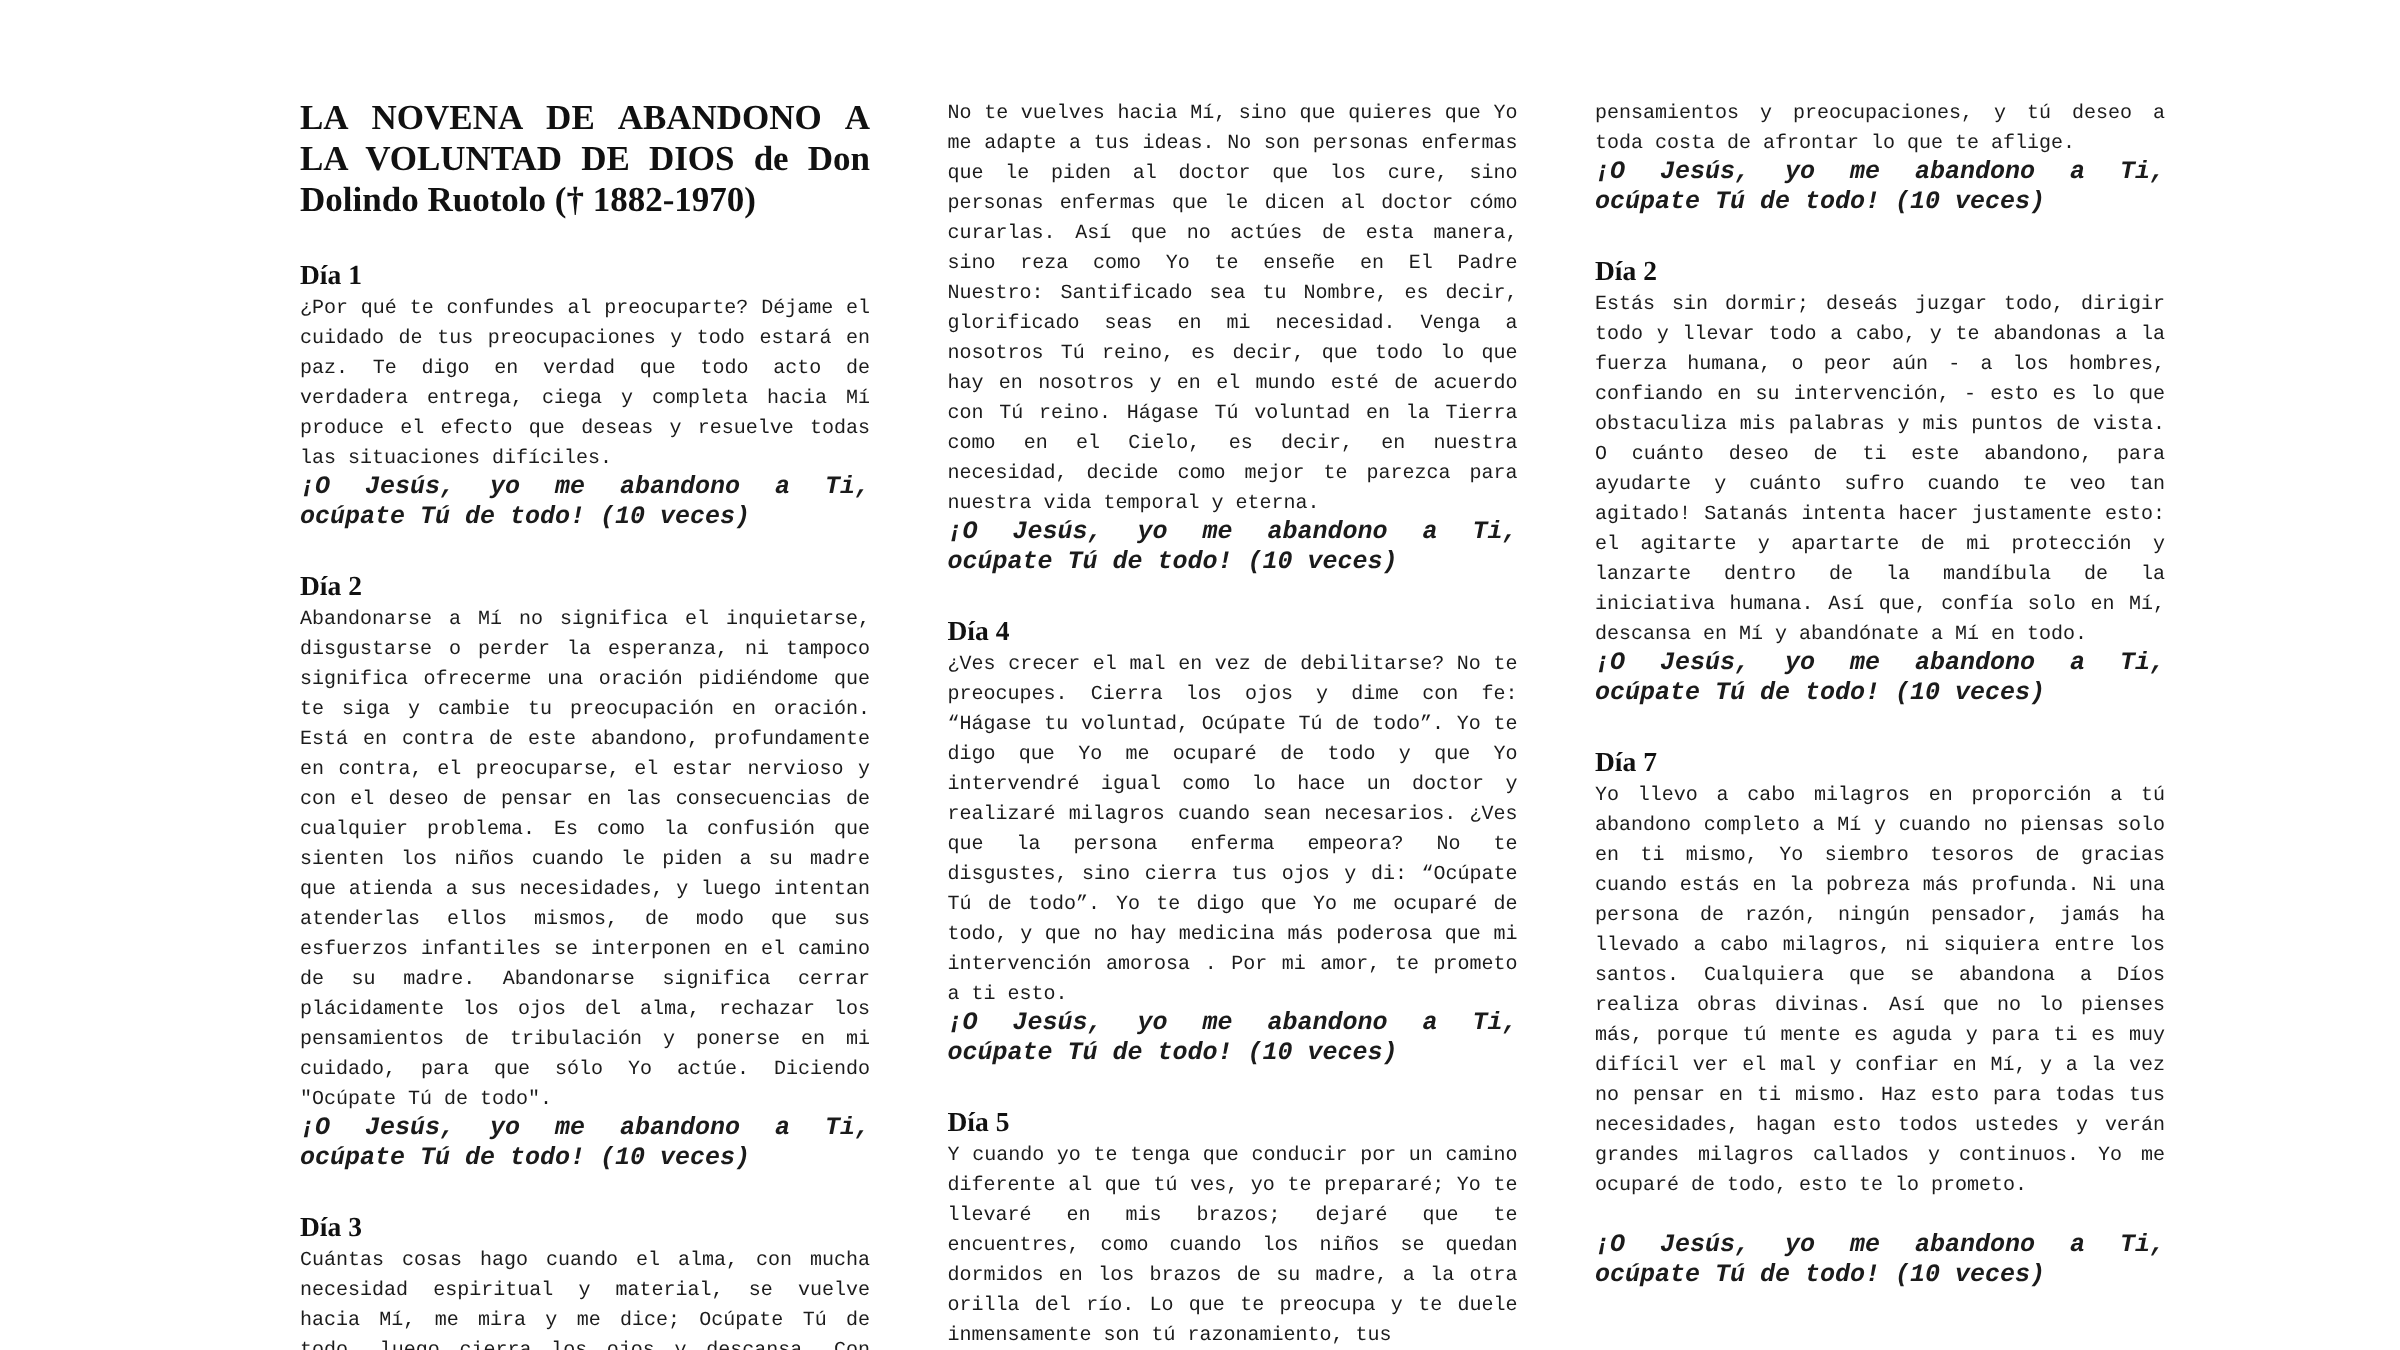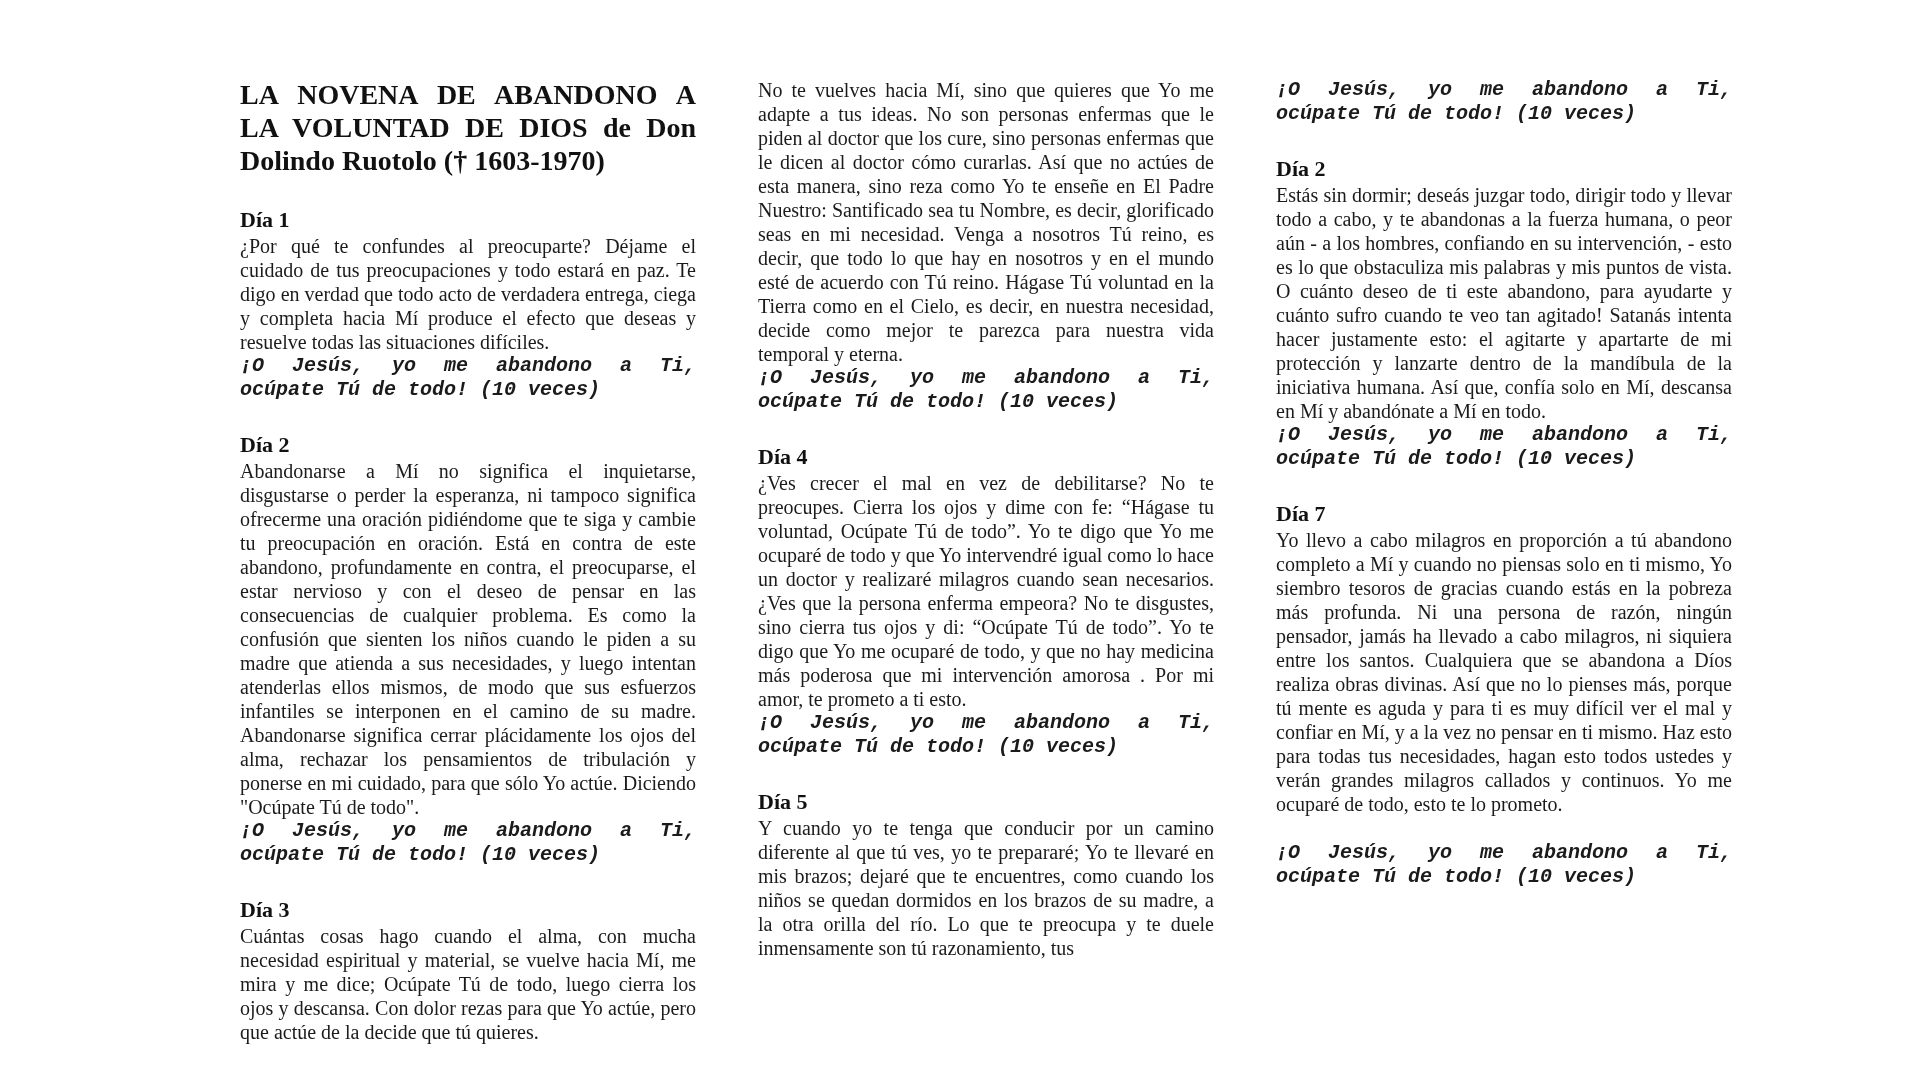--- a/index.html
+++ b/index.html
@@ -41,24 +41,25 @@
   .section { margin-top: 30px; }
   .day-heading {
     font-size: 22px;
     line-height: 25px;
     font-weight: bold;
     color: #111111;
     margin: 0 0 2px 0;
   }
   .body-text {
     margin: 0;
-    font-size: 20px;
+    font-size: 16px;
     line-height: 24px;
     text-align: justify;
     hyphens: auto;
+    font-family: Liberation Mono, monospace;
     -webkit-hyphens: auto;
   }
   .prayer {
     margin: 0;
     font-size: 20px;
     line-height: 24px;
     font-style: italic;
     font-weight: bold;
     text-align: justify;
     font-family: Liberation Mono, monospace;
@@ -67,21 +68,21 @@
 </style>
 </head>
 <body>
 
 <div class="page">
 
   <div class="col">
     <h1 class="doc-title">
       <span class="title-line j">LA NOVENA DE ABANDONO A</span>
       <span class="title-line j">LA VOLUNTAD DE DIOS de Don</span>
-      <span class="title-line">Dolindo Ruotolo († 1603-1970)</span>
+      <span class="title-line">Dolindo Ruotolo († 1882-1970)</span>
     </h1>
 
     <div class="section">
       <h2 class="day-heading">Día 1</h2>
       <p class="body-text">¿Por qué te confundes al preocuparte? Déjame el cuidado de tus preocupaciones y todo estará en paz. Te digo en verdad que todo acto de verdadera entrega, ciega y completa hacia Mí produce el efecto que deseas y resuelve todas las situaciones difíciles.</p>
       <p class="prayer">¡O Jesús, yo me abandono a Ti, ocúpate Tú de todo! (10 veces)</p>
     </div>
 
     <div class="section">
       <h2 class="day-heading">Día 2</h2>
@@ -105,20 +106,21 @@
       <p class="prayer">¡O Jesús, yo me abandono a Ti, ocúpate Tú de todo! (10 veces)</p>
     </div>
 
     <div class="section">
       <h2 class="day-heading">Día 5</h2>
       <p class="body-text">Y cuando yo te tenga que conducir por un camino diferente al que tú ves, yo te prepararé; Yo te llevaré en mis brazos; dejaré que te encuentres, como cuando los niños se quedan dormidos en los brazos de su madre, a la otra orilla del río. Lo que te preocupa y te duele inmensamente son tú razonamiento, tus</p>
     </div>
   </div>
 
   <div class="col">
+    <p class="body-text">pensamientos y preocupaciones, y tú deseo a toda costa de afrontar lo que te aflige.</p>
     <p class="prayer">¡O Jesús, yo me abandono a Ti, ocúpate Tú de todo! (10 veces)</p>
 
     <div class="section">
       <h2 class="day-heading">Día 2</h2>
       <p class="body-text">Estás sin dormir; deseás juzgar todo, dirigir todo y llevar todo a cabo, y te abandonas a la fuerza humana, o peor aún - a los hombres, confiando en su intervención, - esto es lo que obstaculiza mis palabras y mis puntos de vista. O cuánto deseo de ti este abandono, para ayudarte y cuánto sufro cuando te veo tan agitado! Satanás intenta hacer justamente esto: el agitarte y apartarte de mi protección y lanzarte dentro de la mandíbula de la iniciativa humana. Así que, confía solo en Mí, descansa en Mí y abandónate a Mí en todo.</p>
       <p class="prayer">¡O Jesús, yo me abandono a Ti, ocúpate Tú de todo! (10 veces)</p>
     </div>
 
     <div class="section">
       <h2 class="day-heading">Día 7</h2>

